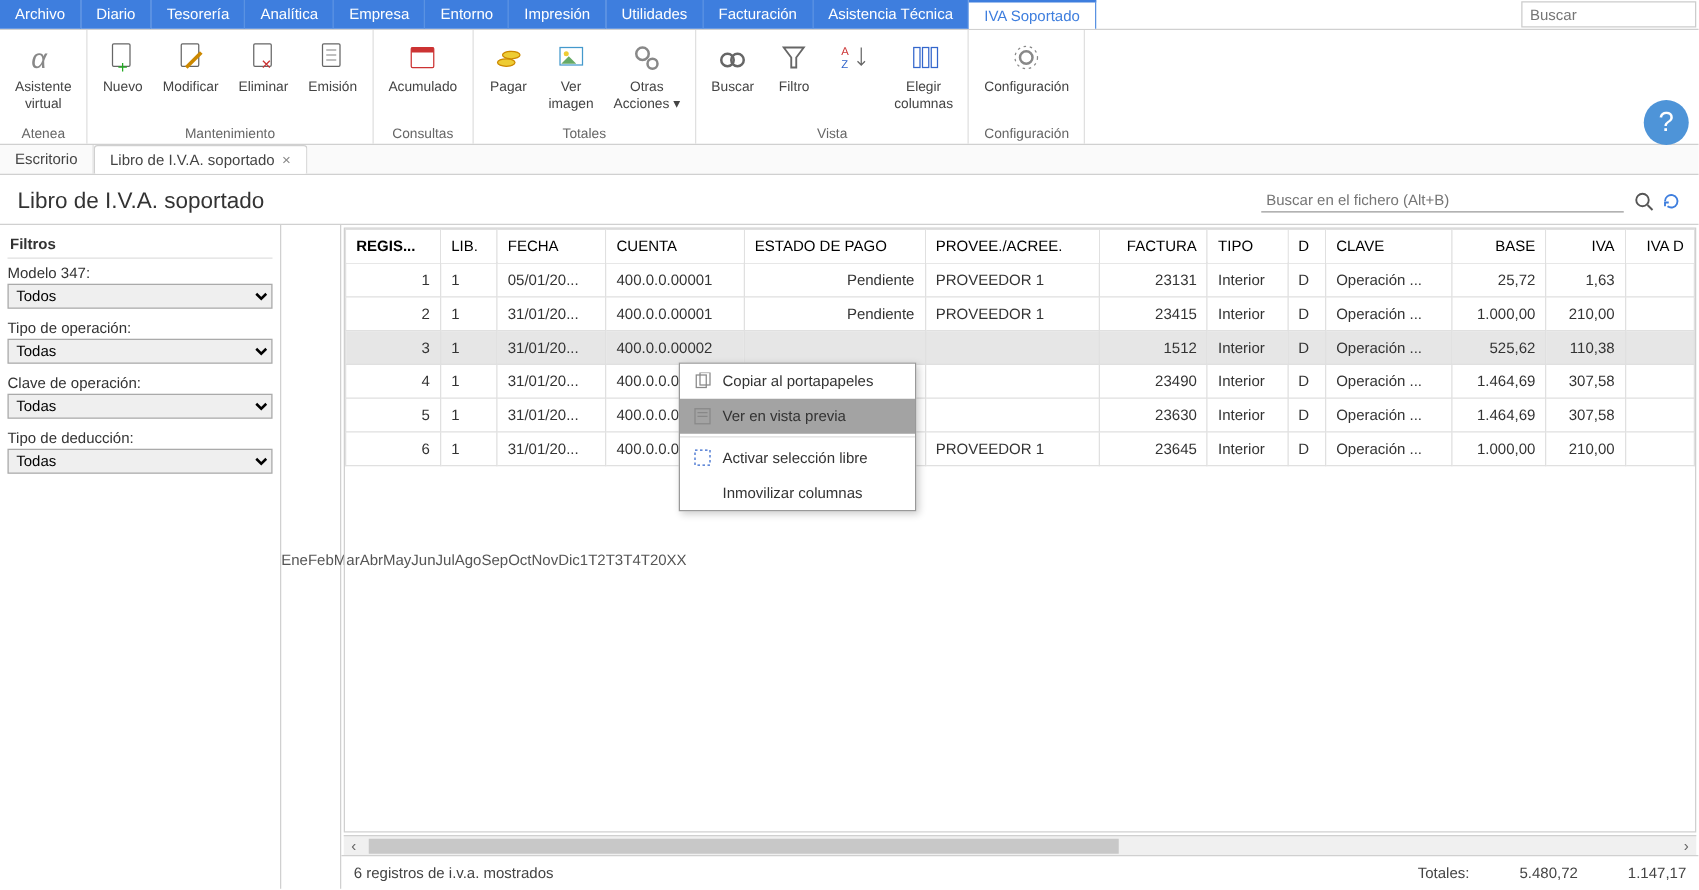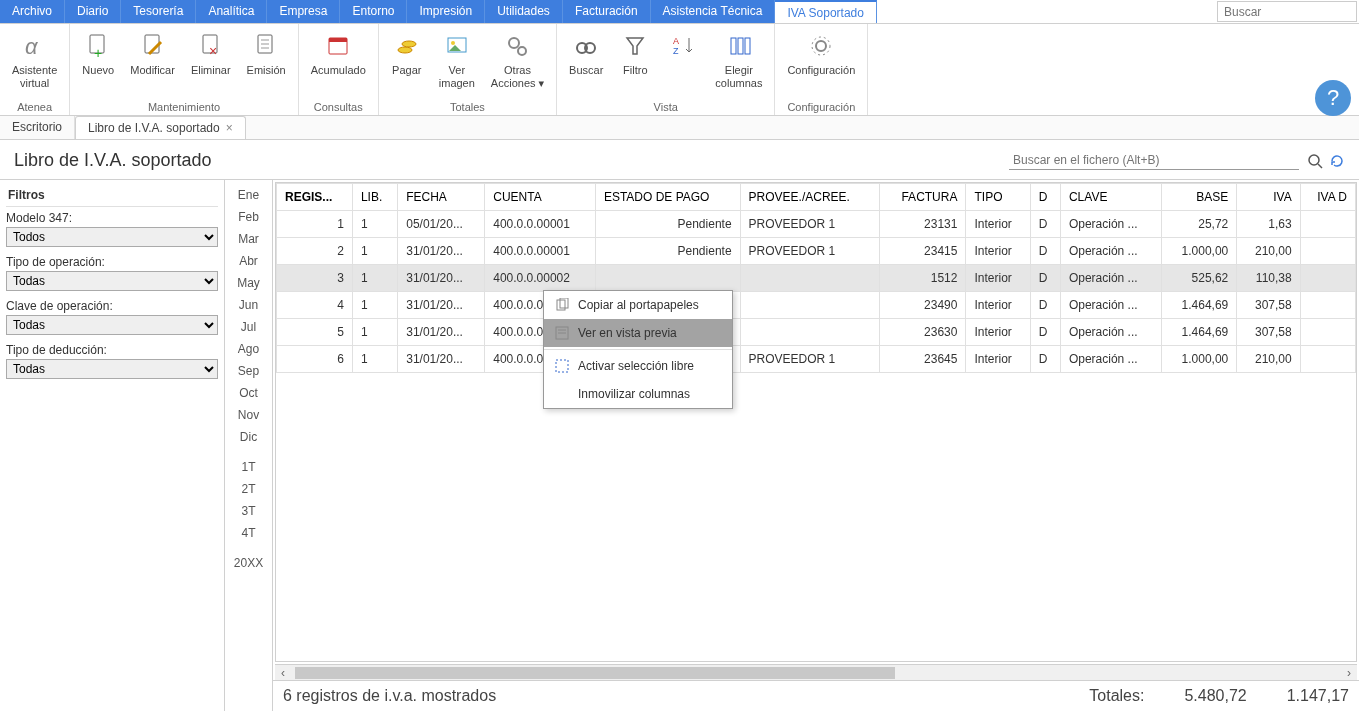--- a/index.html
+++ b/index.html
@@ -40,41 +40,41 @@
 .main { display: flex; height: calc(712px - 24px - 92px - 24px - 40px); border-top: 1px solid #d0d0d0; }
 
 
 .filters { width: 225px; border-right: 1px solid #d0d0d0; padding: 4px 6px; background: #fff; }
 .filters-title { font-weight: bold; font-size: 12px; padding: 4px 2px; border-bottom: 1px solid #e0e0e0; margin-bottom: 4px; }
 .filter-field { margin-bottom: 8px; }
 .filter-field label { display: block; font-size: 12px; color: #333; margin-bottom: 2px; }
 .filter-field select { width: 100%; font-size: 12px; padding: 1px 2px; border: 1px solid #aaa; }
 
 
-.months { width: 48px; border-right: 1px solid #d0d0d0; display: flex; flex-direction: column; align-items: center; padding-top: 4px; font-size: 12px; color: #555; }
+.months { width: 48px; border-right: 1px solid #d0d0d0; display: flex; flex-direction: row; align-items: center; padding-top: 4px; font-size: 12px; color: #555; }
 .months div { padding: 4px 0; cursor: pointer; width: 100%; text-align: center; }
 
 
 .table-area { flex: 1; display: flex; flex-direction: column; position: relative; overflow: hidden;}
 .tbl { border-collapse: collapse; width: 100%; }
 .tbl th, .tbl td { border: 1px solid #e0e0e0; padding: 6px 8px; font-size: 12px; text-align: left; white-space: nowrap; }
 .tbl th { background: #fff; font-weight: normal; color: #000000; position: sticky; top: 0; }
 .tbl th:first-child { font-weight: bold; }
 .tbl tr.selected td { background: #e6e6e6; }
 .tbl td.num, .tbl th.num { text-align: right; }
 .tbl-wrap { overflow: auto; flex: 1; border: 1px solid #d0d0d0; margin: 2px; }
 
 
 .hscroll { height: 16px; background: #f0f0f0; border-top: 1px solid #d0d0d0; position: relative; margin: 0 2px;}
 .hscroll .thumb { position: absolute; left: 20px; width: 600px; top: 2px; height: 12px; background: #c8c8c8; }
 .hscroll .arrow { position: absolute; top: 0; width: 16px; height: 16px; display:flex;align-items:center;justify-content:center; color:#666;}
 .hscroll .arrow.left{left:0;} .hscroll .arrow.right{right:0;}
 
 
-.status-row { display: flex; border-top: 1px solid #d0d0d0; padding: 6px 10px; font-size: 16px; color: #444; }
+.status-row { display: flex; border-top: 1px solid #d0d0d0; padding: 6px 10px; font-size: 12px; color: #444; }
 .status-row .filler { flex: 1; }
 .status-row .totals { display: flex; gap: 40px; }
 
 
 .context-menu { position: absolute; background: #fff; border: 1px solid #999; box-shadow: 2px 2px 6px rgba(0,0,0,.2); font-size: 12px; z-index: 100; min-width: 190px; }
 .context-menu .cm-item { display: flex; align-items: center; padding: 6px 10px; cursor: pointer; gap: 8px; }
 .context-menu .cm-item:hover, .context-menu .cm-item.hover { background: #a3a3a3; }
 .context-menu .cm-sep { height: 1px; background: #ddd; margin: 2px 0; }
 .cm-icon { width: 16px; height: 16px; display:inline-flex; align-items:center; justify-content:center; color:#666;}
 

